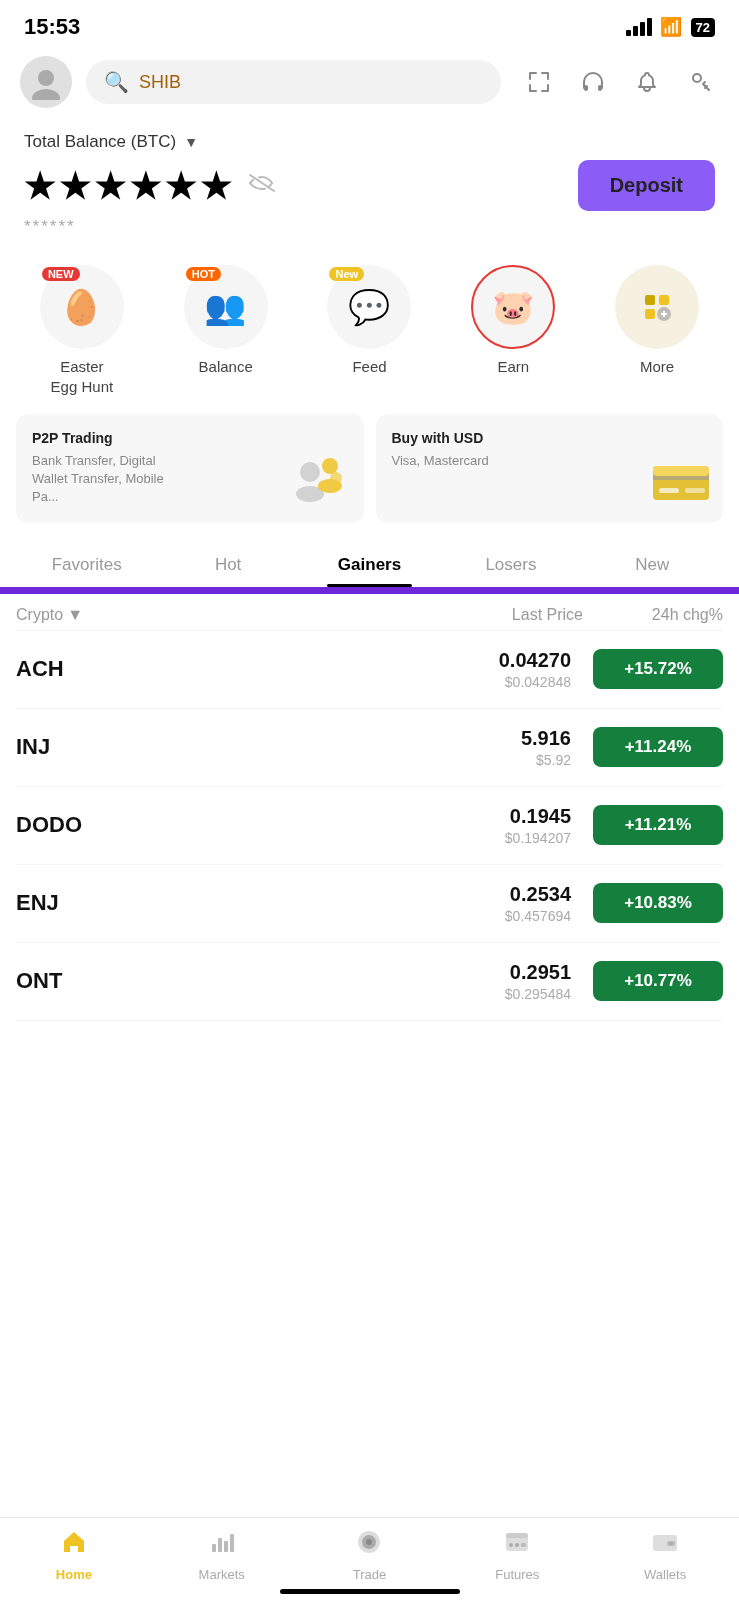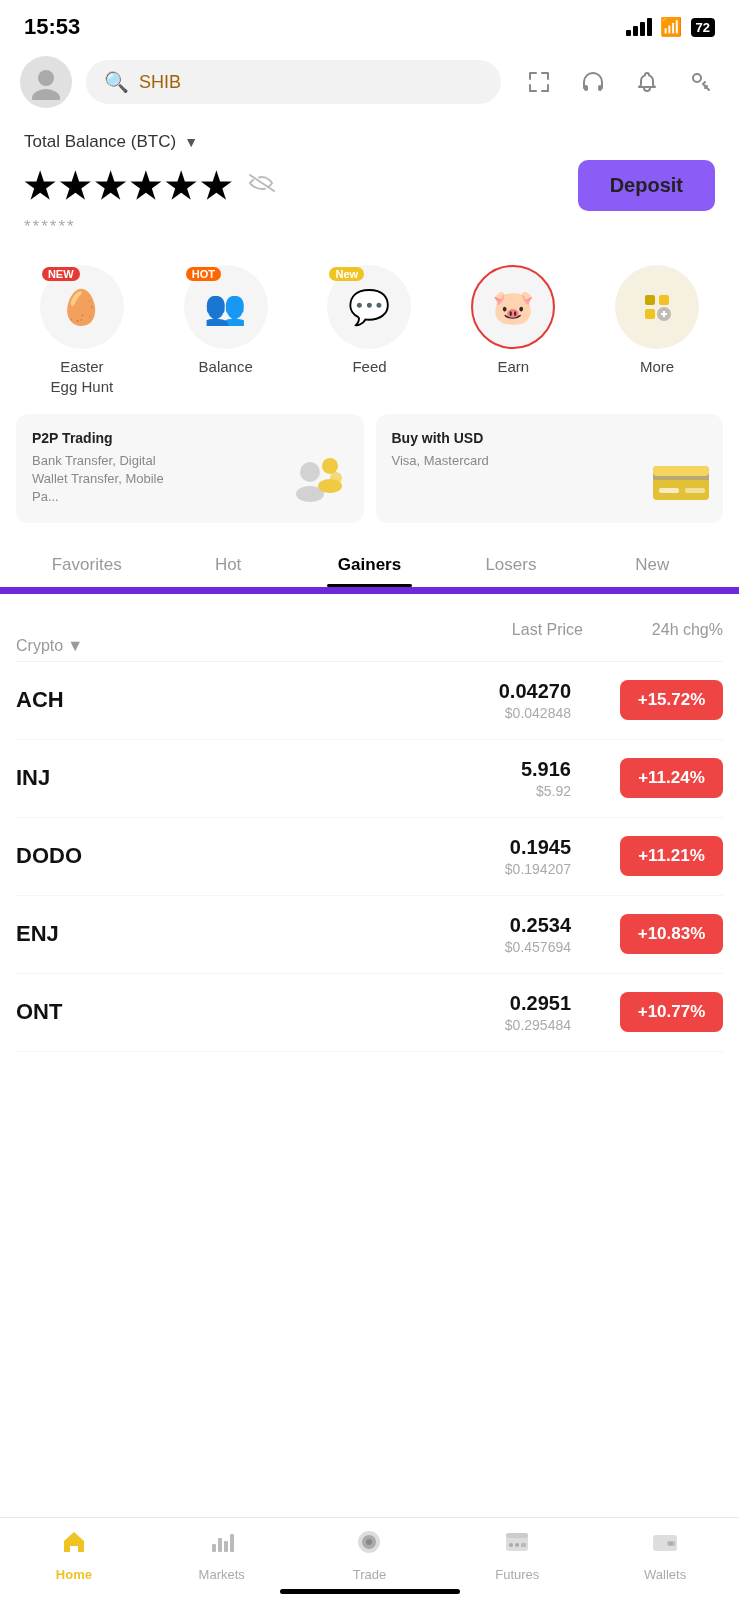--- a/index.html
+++ b/index.html
@@ -220,21 +220,21 @@
     .market-header {
       display: flex;
       align-items: center;
       padding: 12px 0 6px;
       border-bottom: 1px solid #f2f2f2;
     }
     .market-header-crypto {
       flex: 1;
       font-size: 16px;
       color: #999;
-      display: flex; align-items: center; gap: 4px; margin-top: 31px;
+      display: flex; align-items: center; gap: 4px;
     }
     .market-header-price {
       width: 200px;
       text-align: right;
       font-size: 16px;
       color: #999;
     }
     .market-header-change {
       width: 140px;
       text-align: right;
@@ -259,28 +259,28 @@
       text-align: right;
     }
     .price-main { font-size: 20px; font-weight: 700; color: #111; }
     .price-usd { font-size: 14px; color: #aaa; margin-top: 2px; }
     .change-col {
       width: 140px;
       text-align: center;
       margin-left: 12px;
     }
     .change-badge {
-      background: #ef4444;
+      background: #15803d;
       color: #fff;
       border-radius: 8px;
       padding: 10px 16px;
       font-size: 17px;
       font-weight: 700;
       display: block;
-      width: 103px;
+      width: 130px;
       margin-left: auto;
     }
 
     
     .bottom-nav {
       position: fixed;
       bottom: 0;
       width: 739px;
       background: #fff;
       border-top: 1px solid #e8e8e8;

